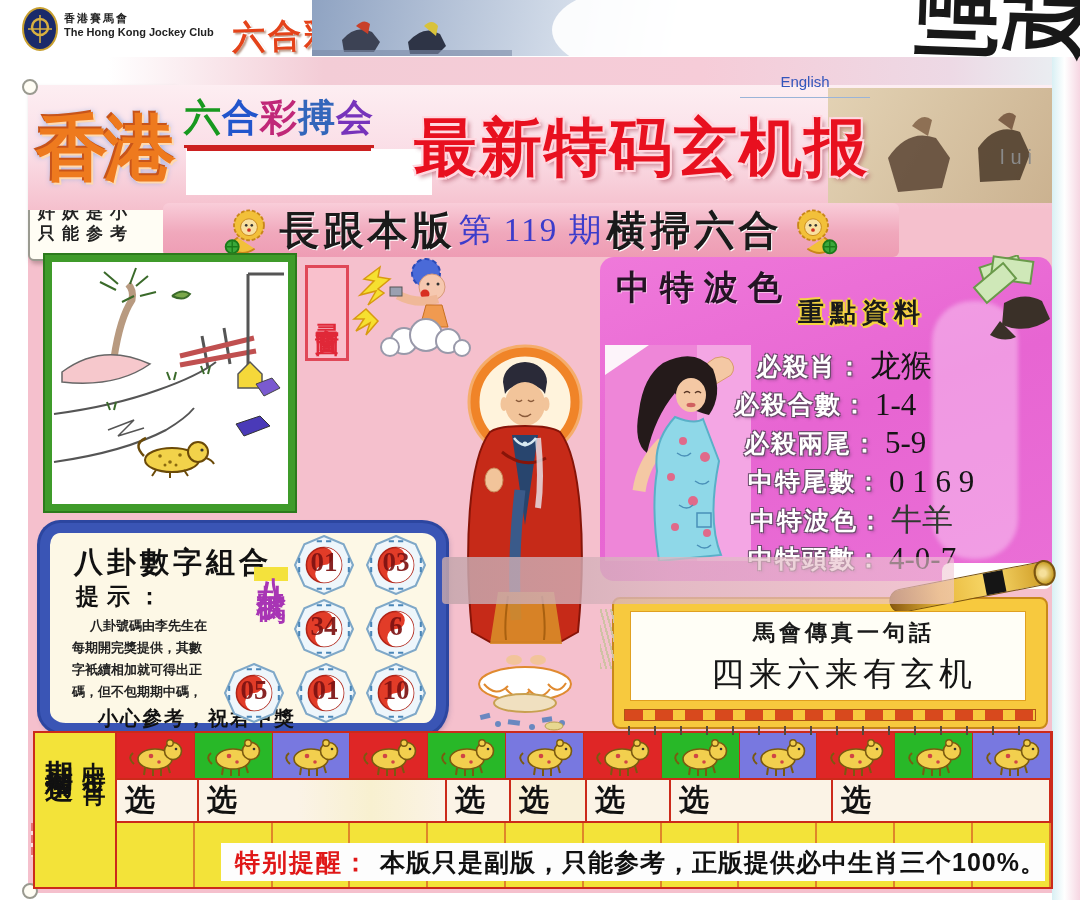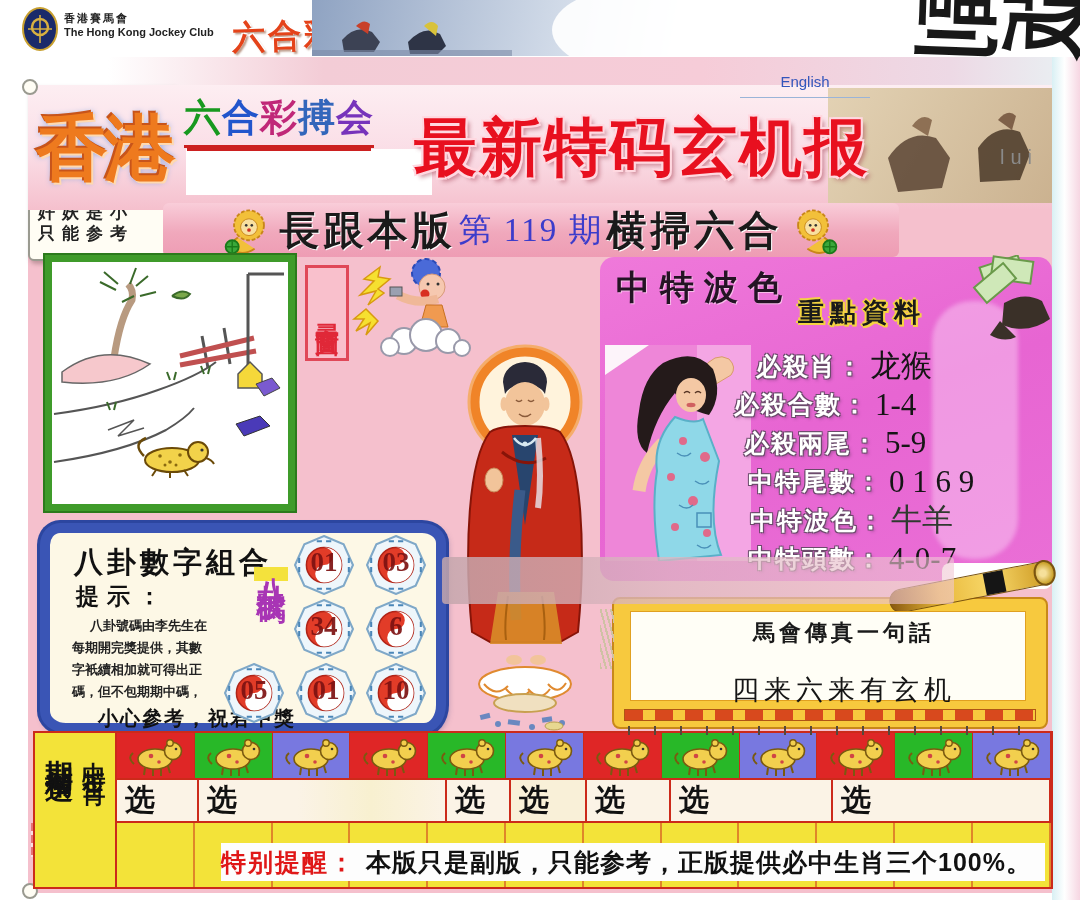--- a/index.html
+++ b/index.html
@@ -91,21 +91,21 @@
   .med{position:absolute;width:60px;height:60px;}
   .med-num{position:absolute;left:0;top:12px;width:100%;text-align:center;font-family:"Liberation Serif","DejaVu Serif",serif;font-weight:bold;font-size:27px;color:#7d1212;opacity:.92;}
   .m1{left:244px;top:2px;} .m2{left:316px;top:2px;}
   .m3{left:244px;top:66px;} .m4{left:316px;top:66px;}
   .m5{left:174px;top:130px;} .m6{left:246px;top:130px;} .m7{left:316px;top:130px;}
 
   
   #fax{left:584px;top:512px;width:436px;height:132px;background:#f7c93e;border:2px solid #c8881a;border-radius:8px;z-index:7;}
   #fax-inner{position:absolute;left:16px;top:12px;right:20px;bottom:26px;background:#fffef6;border:1px solid #e0a020;text-align:center;padding-left:32px;}
   #fax-title{font-size:22px;font-weight:bold;letter-spacing:4px;margin-top:6px;color:#1a1a1a;}
-  #fax-msg{font-family:Liberation Sans, sans-serif;font-size:27px;letter-spacing:5px;margin-top:24px;color:#151515;}
+  #fax-msg{font-family:Liberation Sans, sans-serif;font-size:33px;letter-spacing:5px;margin-top:4px;color:#151515;}
   #fax-trim{position:absolute;left:10px;right:10px;bottom:6px;height:12px;background:repeating-linear-gradient(90deg,#d8491d 0 18px,#f7c93e 18px 30px);border:1px solid #b05515;}
   #fax-fringe{position:absolute;left:14px;right:14px;bottom:-8px;height:9px;background:repeating-linear-gradient(90deg,#55483a 0 2px,transparent 2px 26px);}
   #fax-tassel{position:absolute;left:-14px;top:10px;width:14px;height:60px;background:repeating-linear-gradient(75deg,#cfc2a4 0 2px,transparent 2px 5px);}
   #white-corner{position:absolute;right:-6px;top:-36px;width:110px;height:26px;background:#fff;border-radius:8px;}
   #flute{position:absolute;right:-10px;top:-24px;width:168px;height:24px;transform:rotate(-11deg);background:linear-gradient(90deg,#8a5a10 0%,#e8b83a 30%,#f8d86a 62%,#c8921a 100%);border-radius:12px;border:1px solid #7a5410;}
   #flute .band{position:absolute;left:58%;top:0;width:20px;height:100%;background:#151515;}
   #flute .tip{position:absolute;right:-2px;top:-2px;width:22px;height:26px;border-radius:50%;background:radial-gradient(circle at 40% 50%,#f6e09a 20%,#caa12a 70%,#7a5a10 100%);border:2px solid #7a5410;}
 
   
   #btable{left:5px;top:646px;width:1020px;height:158px;background:#f3e339;border:2px solid #cc2a1a;display:flex;z-index:6;}
@@ -115,21 +115,21 @@
   #vlabel-2{font-size:23px;letter-spacing:7px;padding-top:6px;}
   #table-main{flex:1;display:flex;flex-direction:column;}
   #zodiac-row{height:47px;display:flex;}
   .zcell{flex:1;border-right:1px solid #cc2a1a;border-bottom:2px solid #cc2a1a;display:flex;align-items:center;justify-content:center;overflow:hidden;}
   .bg-r{background:#df2626;} .bg-g{background:#28b828;} .bg-b{background:#7878e0;}
   #pick-row{height:43px;display:flex;background:#fbf3e6;}
   .pcell{border-right:2px solid #cc2a1a;border-bottom:2px solid #cc2a1a;font-size:30px;font-weight:bold;line-height:40px;padding-left:8px;color:#111;}
   .pw1{width:82px;} .pw2{width:248px;background:linear-gradient(90deg,#fbf3e6 40%,#f8f0d0 70%,#fbf3e6);} .pw3{width:64px;} .pw4{width:76px;background:#f9f0d8;} .pw5{width:84px;} .pw6{width:162px;} .pw7{flex:1;}
   #notice-row{flex:1;position:relative;background:#f3e339;}
   #notice-grid{position:absolute;inset:0;background:repeating-linear-gradient(90deg,transparent 0 75.8px,rgba(204,42,26,.5) 75.8px 77.8px);}
-  #notice-band{position:absolute;left:104px;right:6px;top:20px;bottom:6px;background:#fdfdfd;display:flex;align-items:center;white-space:nowrap;}
+  #notice-band{position:absolute;left:104px;right:6px;top:20px;bottom:6px;background:#fdfdfd;display:flex;align-items:center;padding-left:14px;white-space:nowrap;}
   #notice-label{color:#e01818;font-size:25px;font-weight:bold;letter-spacing:2px;margin-right:10px;}
   #notice-text{color:#111;font-size:25px;font-weight:bold;letter-spacing:1px;}
 </style>
 </head>
 <body>
 
 <svg width="0" height="0" style="position:absolute">
   <defs>
     <g id="zanimal">
       <path d="M7,30 Q0,24 6,19" stroke="#7a5a10" fill="none" stroke-width="2"></path>

